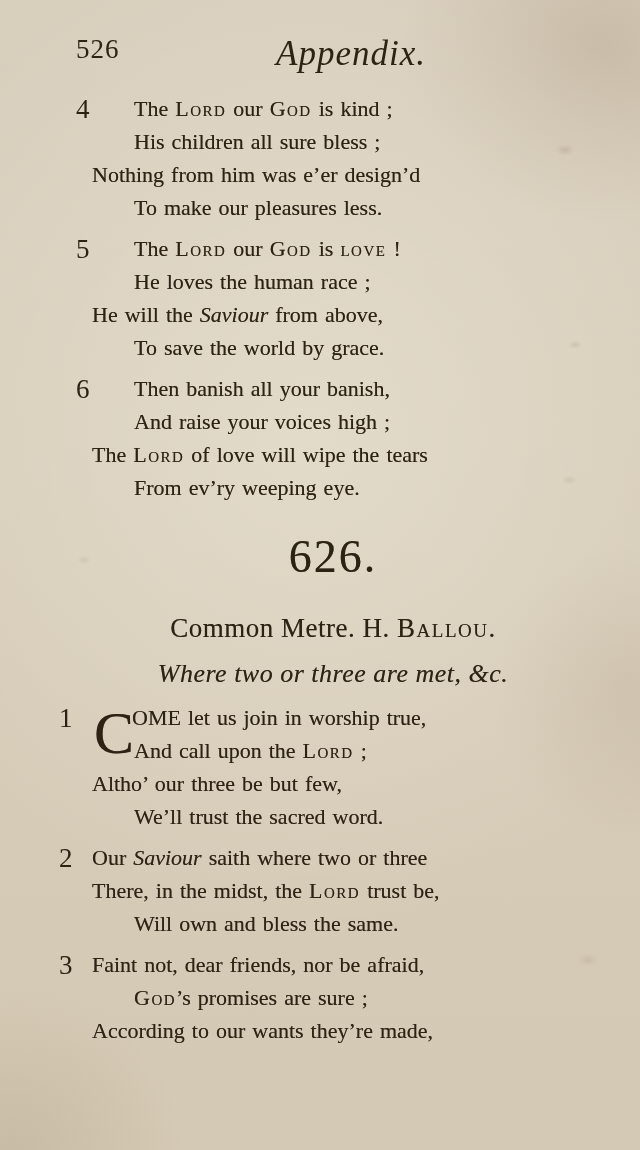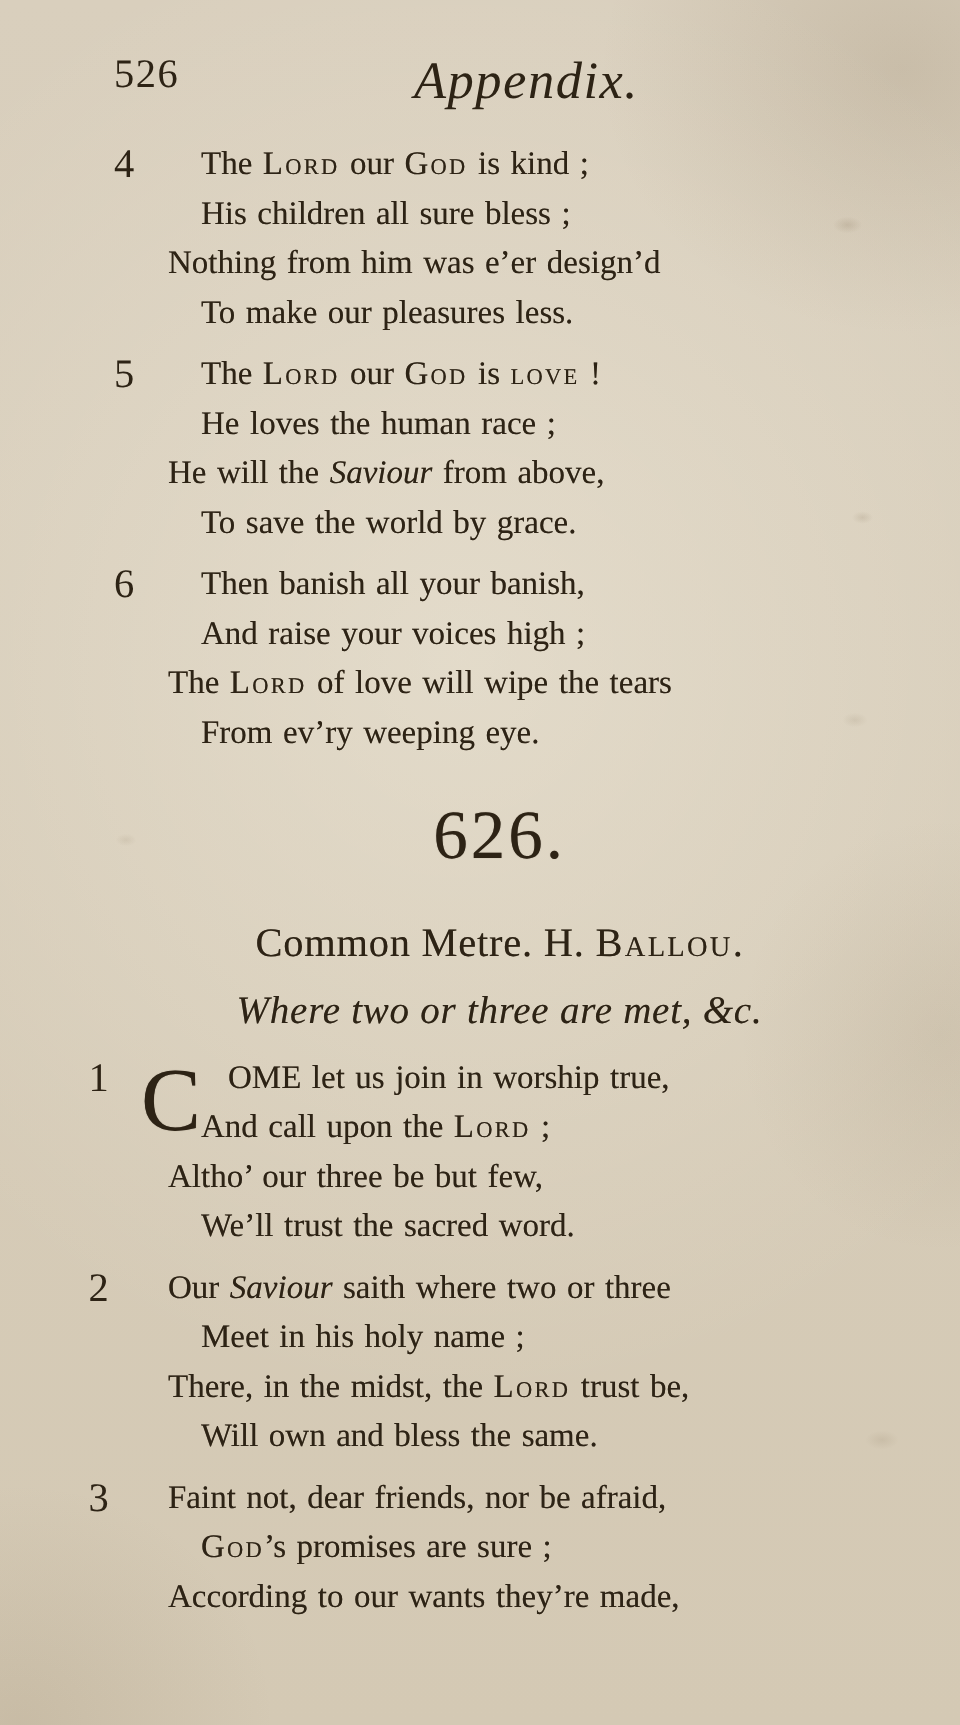--- a/index.html
+++ b/index.html
@@ -39,21 +39,21 @@
   }
   .verse { position: relative; margin-bottom: 8px; }
   .vnum { position: absolute; left: 0; top: 2px; font-size: 27px; }
   .g2 .vnum { left: -17px; }
   .line {
     font-size: 22px; line-height: 33px; white-space: nowrap;
     word-spacing: 1.5px;
     text-shadow: 0 0 0.4px rgba(45,35,21,0.55);
     font-family: Liberation Serif, serif;
   }
-  .ind0 { margin-left: 36px; }
+  .ind0 { margin-left: 16px; }
   .ind1 { margin-left: 58px; }
   .sc { font-variant: small-caps; letter-spacing: 1.5px; }
   .it { font-style: italic; }
   .dropcap {
     position: absolute; left: 18px; top: 2px;
     font-size: 60px; line-height: 1;
     text-shadow: 0 0 0.5px rgba(45,35,21,0.55);
   }
   .has-dropcap { padding-left: 40px; }
   .hymn-heading { text-align: center; }
@@ -117,21 +117,20 @@
         <span class="vnum">1</span>
         <span class="dropcap">C</span>
         <div class="line ind0 has-dropcap"><span>OME let us join in worship true,</span></div>
         <div class="line ind1"><span>And call upon the </span><span class="sc">Lord</span><span> ;</span></div>
         <div class="line ind0"><span>Altho’ our three be but few,</span></div>
         <div class="line ind1"><span>We’ll trust the sacred word.</span></div>
       </div>
       <div class="verse">
         <span class="vnum">2</span>
         <div class="line ind0"><span>Our </span><span class="it">Saviour</span><span> saith where two or three</span></div>
-        <div class="line ind1"><span>Meet in his holy name ;</span></div>
         <div class="line ind0"><span>There, in the midst, the </span><span class="sc">Lord</span><span> trust be,</span></div>
         <div class="line ind1"><span>Will own and bless the same.</span></div>
       </div>
       <div class="verse">
         <span class="vnum">3</span>
         <div class="line ind0"><span>Faint not, dear friends, nor be afraid,</span></div>
         <div class="line ind1"><span class="sc">God</span><span>’s promises are sure ;</span></div>
         <div class="line ind0"><span>According to our wants they’re made,</span></div>
       </div>
     </div>

